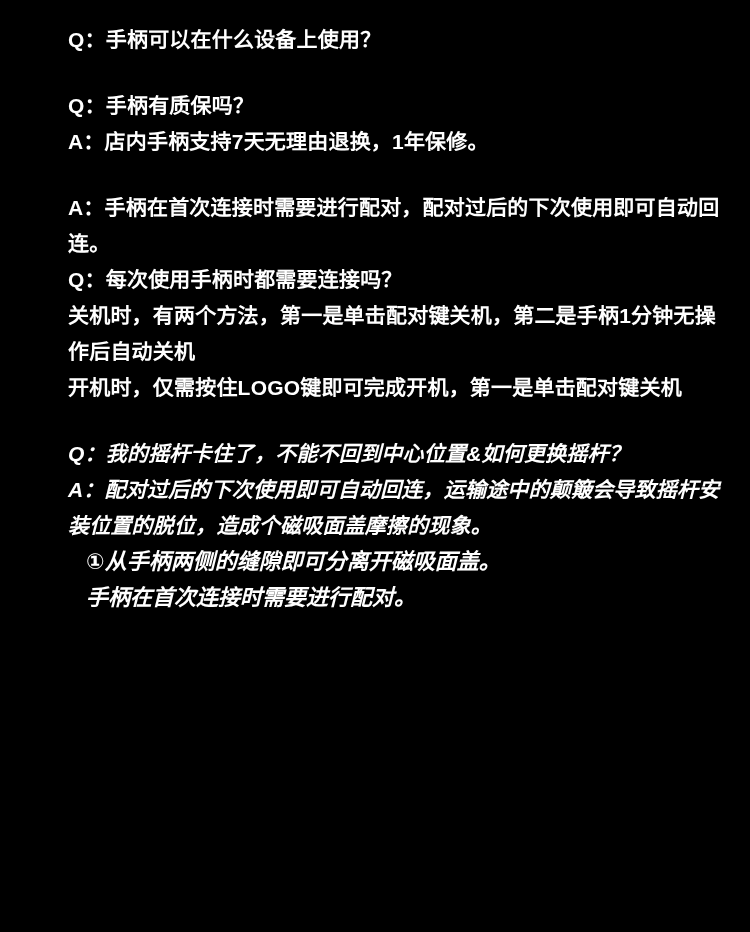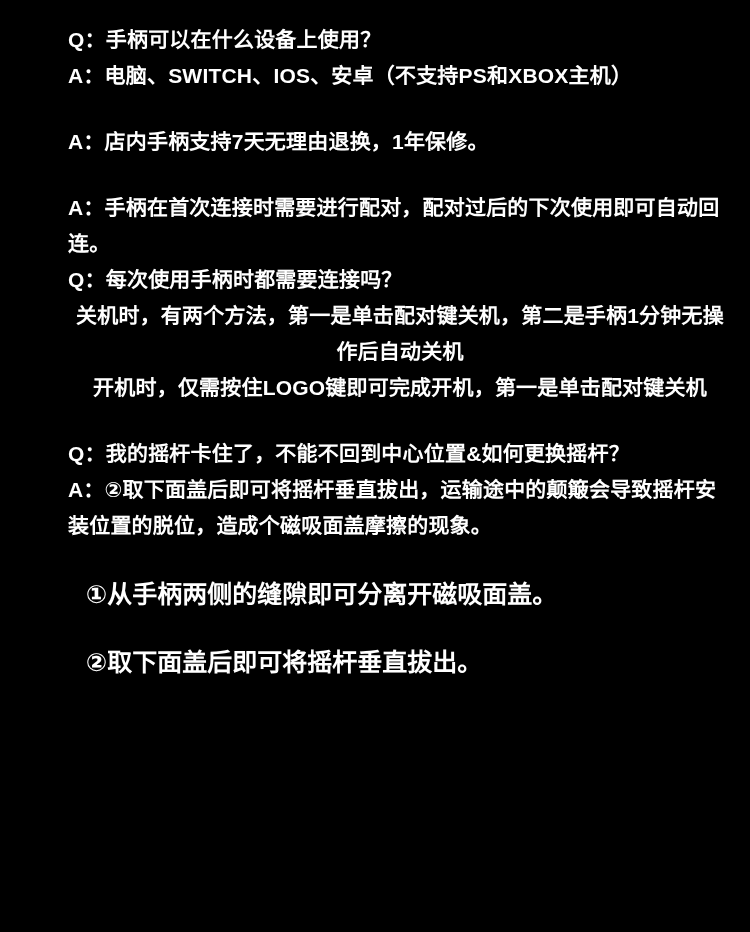--- a/index.html
+++ b/index.html
@@ -20,78 +20,77 @@
     width: 750px;
     height: 916px;
     box-sizing: border-box;
     padding: 22px 18px 0 68px;
   }
   .faq-block {
     margin-bottom: 30px;
   }
   .faq-block:last-child {
     margin-bottom: 0;
+    font-style: italic;
   }
   .line {
     font-size: 21px;
     line-height: 36px;
     letter-spacing: 0.2px;
     white-space: pre-wrap;
   }
   .q-line {
     font-size: 21px;
     line-height: 36px;
   }
   .a-line {
     font-size: 21px;
     line-height: 36px;
   }
   .extra-line {
     font-size: 21px;
     line-height: 36px;
-    text-align: center;
   }
   .step-list {
     margin: 0;
     padding: 0;
     list-style: none;
   }
   .step-item {
-    font-size: 25px;
+    font-size: 22px;
     line-height: 36px;
     padding-left: 18px;
-    margin-top: 32px;
   }
 </style>
 </head>
 <body>
 
 <div class="page">
 
   <div class="faq-block">
     <div class="line q-line">Q：手柄可以在什么设备上使用？</div>
-    <div class="line a-line">A：电脑、SWITCH、IOS、安卓（不支持PS和XBOX主机）</div>
   </div>
 
   <div class="faq-block">
+    <div class="line q-line">Q：手柄有质保吗？</div>
     <div class="line a-line">A：店内手柄支持7天无理由退换，1年保修。</div>
   </div>
 
   <div class="faq-block">
   </div>
 
   <div class="faq-block">
     <div class="line a-line">A：手柄在首次连接时需要进行配对，配对过后的下次使用即可自动回连。</div>
     <div class="line q-line">Q：每次使用手柄时都需要连接吗？</div>
     <div class="line extra-line">关机时，有两个方法，第一是单击配对键关机，第二是手柄1分钟无操作后自动关机</div>
     <div class="line extra-line">开机时，仅需按住LOGO键即可完成开机，第一是单击配对键关机</div>
   </div>
 
   <div class="faq-block">
     <div class="line q-line">Q：我的摇杆卡住了，不能不回到中心位置&amp;如何更换摇杆？</div>
-    <div class="line a-line">A：②取下面盖后即可将摇杆垂直拔出，运输途中的颠簸会导致摇杆安装位置的脱位，造成个磁吸面盖摩擦的现象。</div>
+    <div class="line a-line">A：配对过后的下次使用即可自动回连，运输途中的颠簸会导致摇杆安装位置的脱位，造成个磁吸面盖摩擦的现象。</div>
     <ul class="step-list">
       <li class="step-item">①从手柄两侧的缝隙即可分离开磁吸面盖。</li>
-      <li class="step-item">②取下面盖后即可将摇杆垂直拔出。</li>
+      <li class="step-item">手柄在首次连接时需要进行配对。</li>
     </ul>
   </div>
 
 </div>
 
 </body></html>

